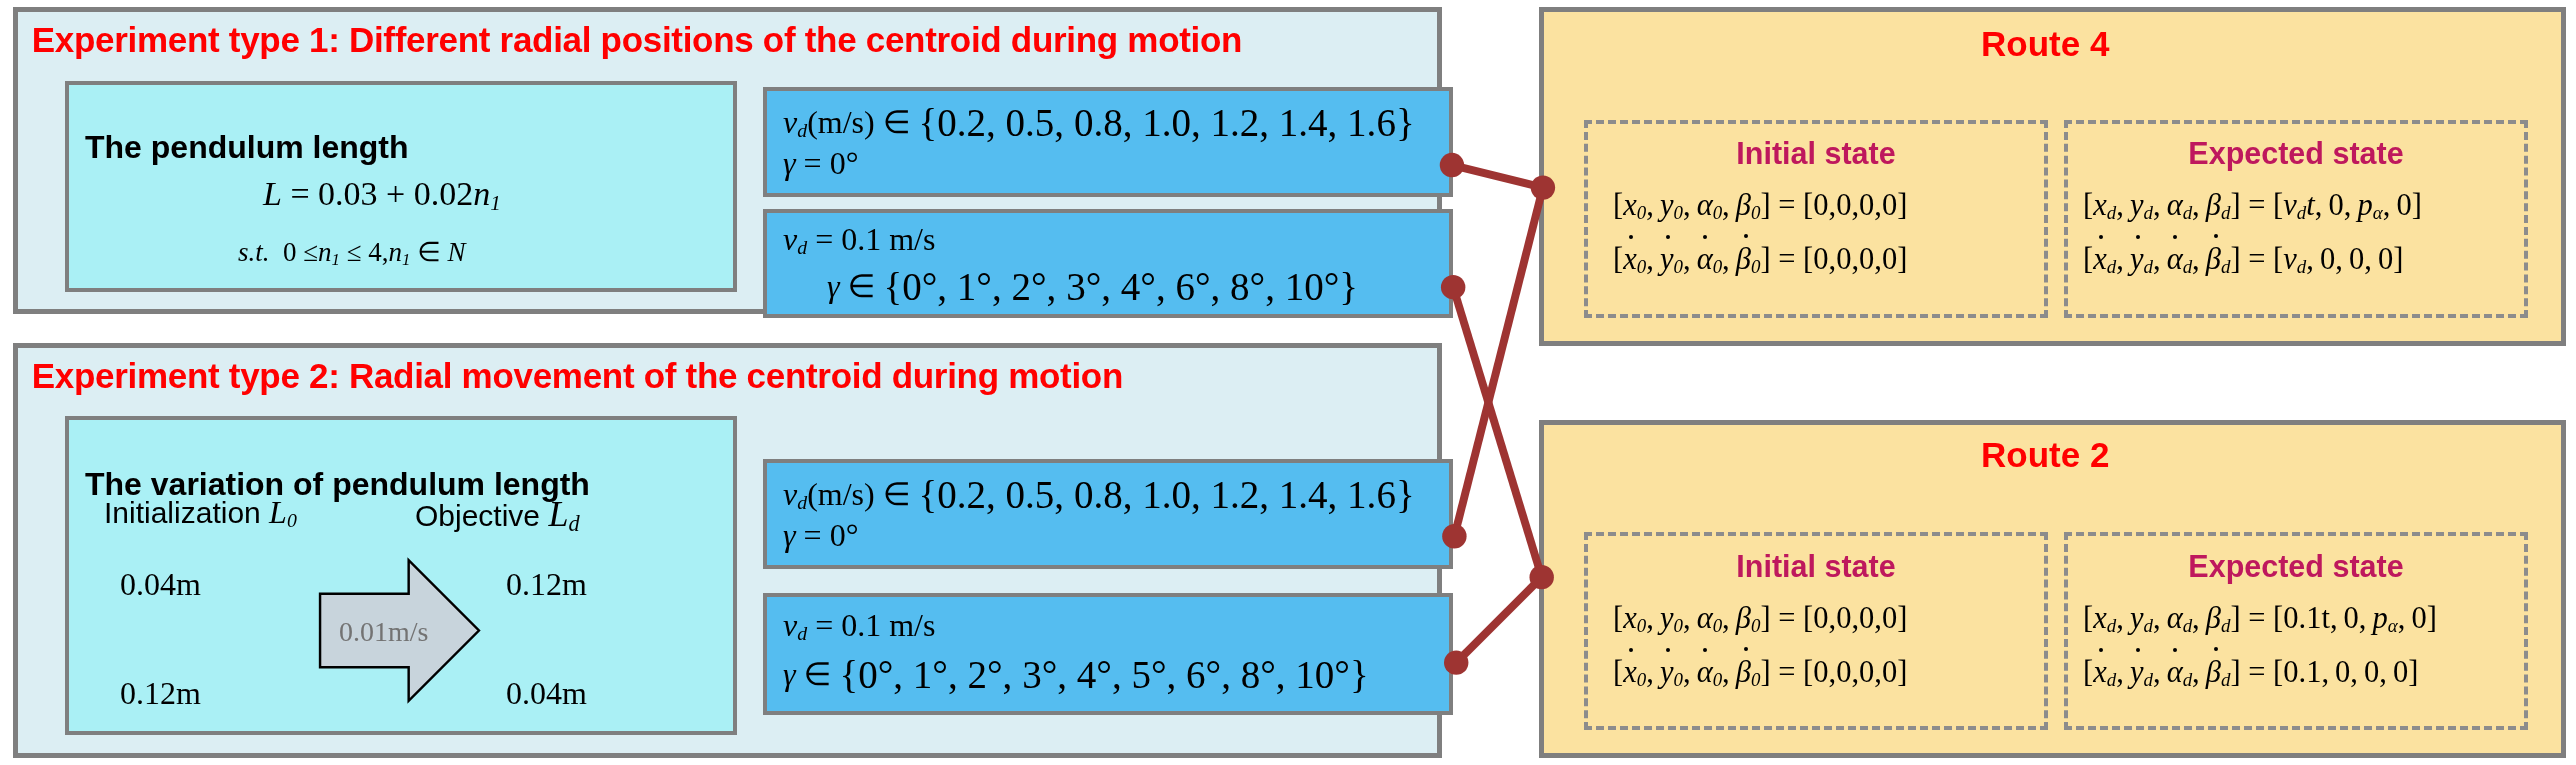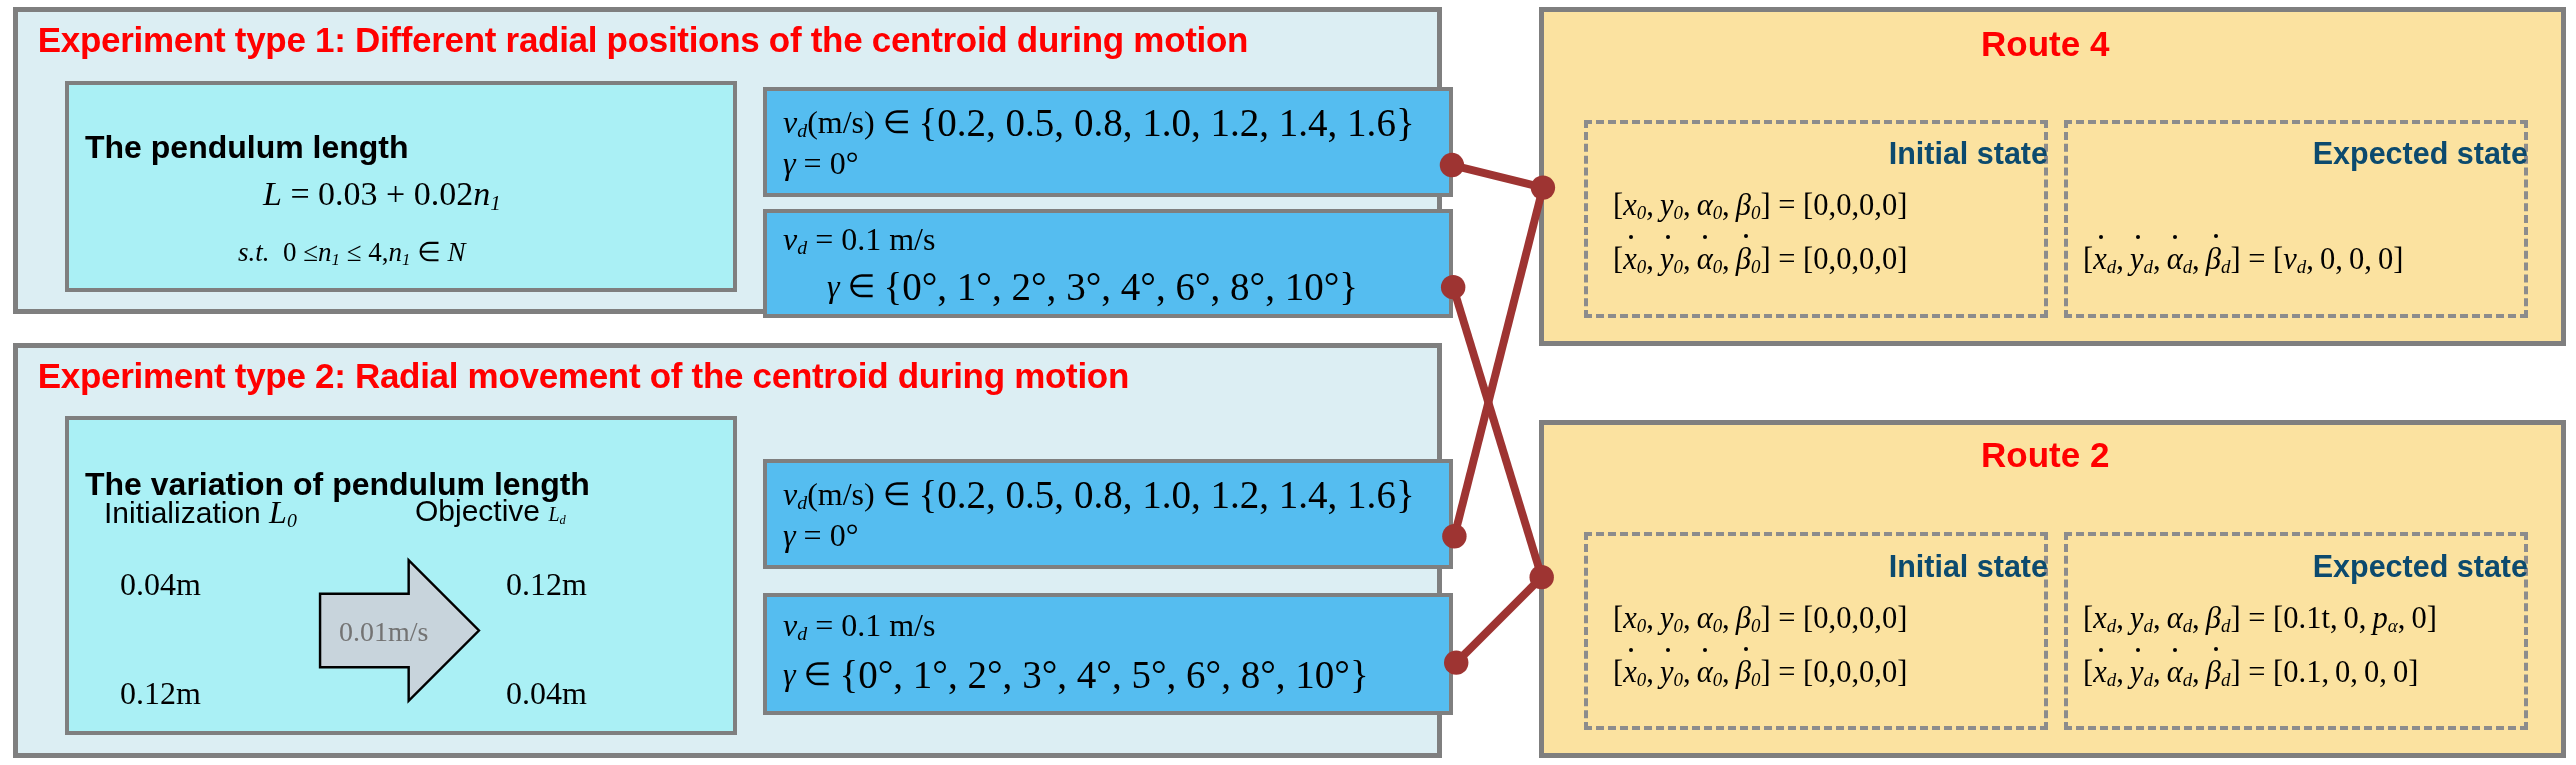--- a/index.html
+++ b/index.html
@@ -34,21 +34,20 @@
   }
 
   .exp-title {
     position: absolute;
     color: #ff0000;
     font-weight: bold;
     font-size: 35px;
     letter-spacing: -0.3px;
     white-space: nowrap;
     line-height: 1;
-    margin-left: 6px;
   }
   .route-title {
     position: absolute;
     color: #ff0000;
     font-weight: bold;
     font-size: 35px;
     white-space: nowrap;
     line-height: 1;
   }
 
@@ -80,24 +79,24 @@
   
   .dash-box {
     position: absolute;
     border: 4.3px dashed #8c8c8c;
     box-sizing: border-box;
   }
   .dash-head {
     position: absolute;
     font-weight: bold;
     font-size: 30.5px;
-    color: #0c4a6e;
-    white-space: nowrap;
-    line-height: 1;
-    text-align: right;
+    color: #be185d;
+    white-space: nowrap;
+    line-height: 1;
+    text-align: center;
   }
 
   
   .math {
     position: absolute;
     font-family: "Liberation Serif", serif;
     color: #000000;
     white-space: nowrap;
     line-height: 1;
   }
@@ -228,21 +227,21 @@
 
   <div class="cyan-box" style="left:65px; top:416px; width:672px; height:319px;"></div>
   <div class="cyan-head" style="left:85px; top:435px;">The variation of pendulum length</div>
 
   <div class="vtxt" style="left:104px; top:496px;">
     <span>Initialization</span>
     <span class="math" style="position:static; font-size:32px;"><span class="mi">L</span><sub>0</sub></span>
   </div>
   <div class="vtxt" style="left:415px; top:496px;">
     <span>Objective</span>
-    <span class="math" style="position:static; font-size:20px;"><span class="mi">L</span><sub>d</sub></span>
+    <span class="math" style="position:static; font-size:36px;"><span class="mi">L</span><sub>d</sub></span>
   </div>
 
   <div class="vtxt serif" style="left:120px; top:568px;">0.04m</div>
   <div class="vtxt serif" style="left:506px; top:568px;">0.12m</div>
   <div class="vtxt serif" style="left:120px; top:677px;">0.12m</div>
   <div class="vtxt serif" style="left:506px; top:677px;">0.04m</div>
 
   <div class="arrow-wrap" style="left:317px; top:557px; width:165px; height:147px;">
     <svg width="165" height="147" viewBox="0 0 270 240">
       <polygon points="5,60 150,60 150,5 265,120 150,235 150,180 5,180" fill="#c8d4dc" stroke="#000000" stroke-width="4"></polygon>
@@ -283,20 +282,24 @@
     [<span class="mi">x</span><sub>0</sub>, <span class="mi">y</span><sub>0</sub>, <span class="mi">α</span><sub>0</sub>, <span class="mi">β</span><sub>0</sub>]
     = <span>[0,0,0,0]</span>
   </div>
   <div class="math" style="left:1613px; top:244px; font-size:30.5px;">
     [<span class="mi dotacc">x</span><sub>0</sub>, <span class="mi dotacc">y</span><sub>0</sub>, <span class="mi dotacc">α</span><sub>0</sub>, <span class="mi dotacc b">β</span><sub>0</sub>]
     = <span>[0,0,0,0]</span>
   </div>
 
   <div class="dash-box" style="left:2064px; top:120px; width:464px; height:198px;"></div>
   <div class="dash-head" style="left:2064px; top:138px; width:464px;">Expected state</div>
+  <div class="math" style="left:2083px; top:190px; font-size:30.5px;">
+    [<span class="mi">x</span><sub>d</sub>, <span class="mi">y</span><sub>d</sub>, <span class="mi">α</span><sub>d</sub>, <span class="mi">β</span><sub>d</sub>]
+    = [<span class="mi">v</span><sub>d</sub><span class="mi">t</span>, 0, <span class="mi">p</span><sub>α</sub>, 0]
+  </div>
   <div class="math" style="left:2083px; top:244px; font-size:30.5px;">
     [<span class="mi dotacc">x</span><sub>d</sub>, <span class="mi dotacc">y</span><sub>d</sub>, <span class="mi dotacc">α</span><sub>d</sub>, <span class="mi dotacc b">β</span><sub>d</sub>]
     = [<span class="mi">v</span><sub>d</sub>, 0, 0, 0]
   </div>
 
   <div class="route-panel" style="left:1539px; top:420px; width:1027px; height:338px;"></div>
   <div class="route-title" style="left:1981px; top:437px;">Route 2</div>
 
   <div class="dash-box" style="left:1584px; top:532px; width:464px; height:198px;"></div>
   <div class="dash-head" style="left:1584px; top:551px; width:464px;">Initial state</div>

